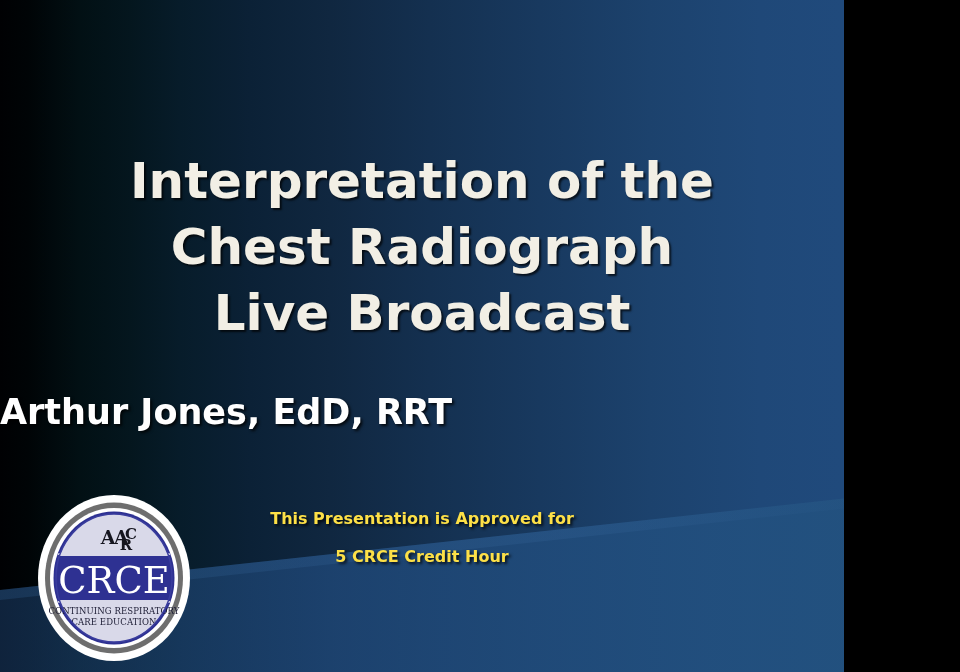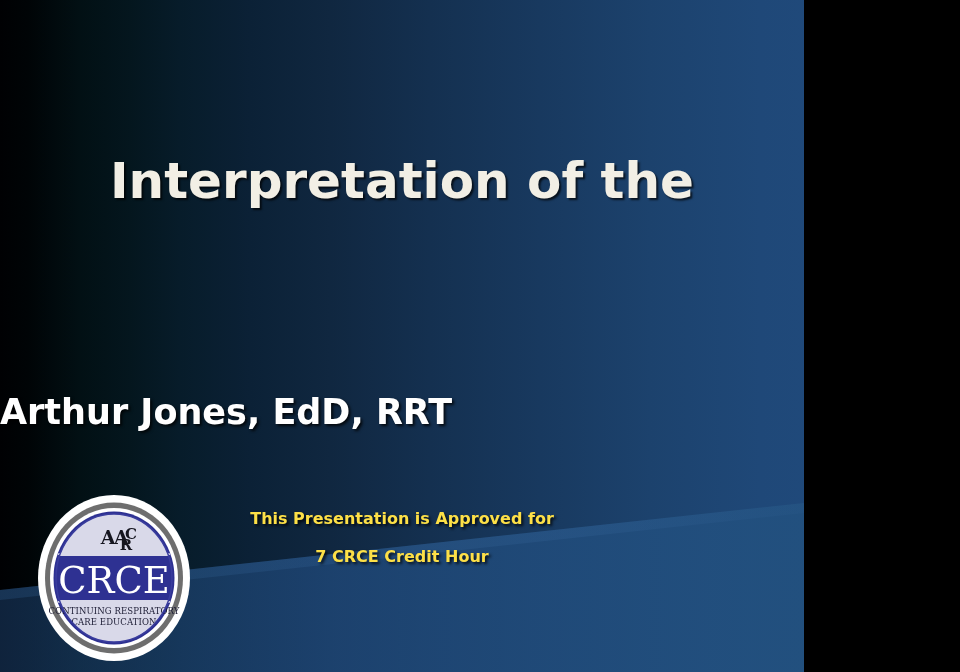--- a/index.html
+++ b/index.html
@@ -10,20 +10,21 @@
   body {
     font-family: "DejaVu Sans", sans-serif;
   }
 
   .slide {
     position: relative;
     width: 804px;
     height: 672px;
     overflow: hidden;
     background: #0a1a2c;
+    padding-left: 40px;
   }
 
   
   .bg-gradient {
     position: absolute;
     inset: 0;
     background: linear-gradient(
       to right,
       #000103 0px,
       #000406 28px,
@@ -142,29 +143,31 @@
       </linearGradient>
     </defs>
     <path d="M0,590 L960,486 L960,672 L0,672 Z" fill="url(#wedgeGrad)"></path>
     <path d="M0,590 L960,486 L960,496 L0,600 Z" fill="url(#wedgeEdge)"></path>
   </svg>
 
   <div class="content">
 
     <div class="title-block">
       <div class="title-line">Interpretation of the</div>
+      <div class="title-line">Chest Radiograph</div>
+      <div class="title-line">Live Broadcast</div>
     </div>
 
     <div class="author-block">
       <div class="author-line">Arthur Jones, EdD, RRT</div>
     </div>
 
     <div class="approval-block">
       <div class="approval-line">This Presentation is Approved for</div>
-      <div class="approval-line">7 CRCE Credit Hour</div>
+      <div class="approval-line">5 CRCE Credit Hour</div>
     </div>
 
   </div>
 
   <div class="crce-logo">
     <svg viewBox="0 0 156 168">
       <defs>
         <clipPath id="discClip">
           <ellipse cx="78" cy="84" rx="60" ry="66"></ellipse>
         </clipPath>

